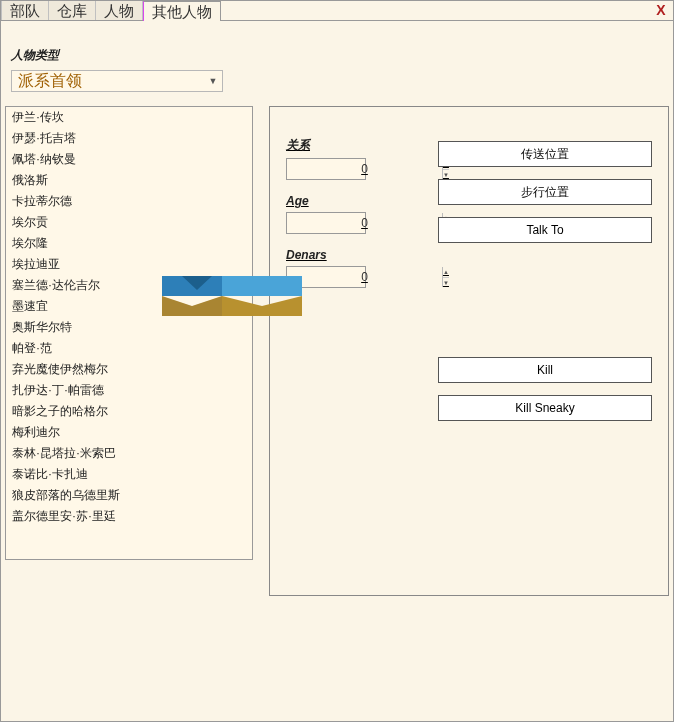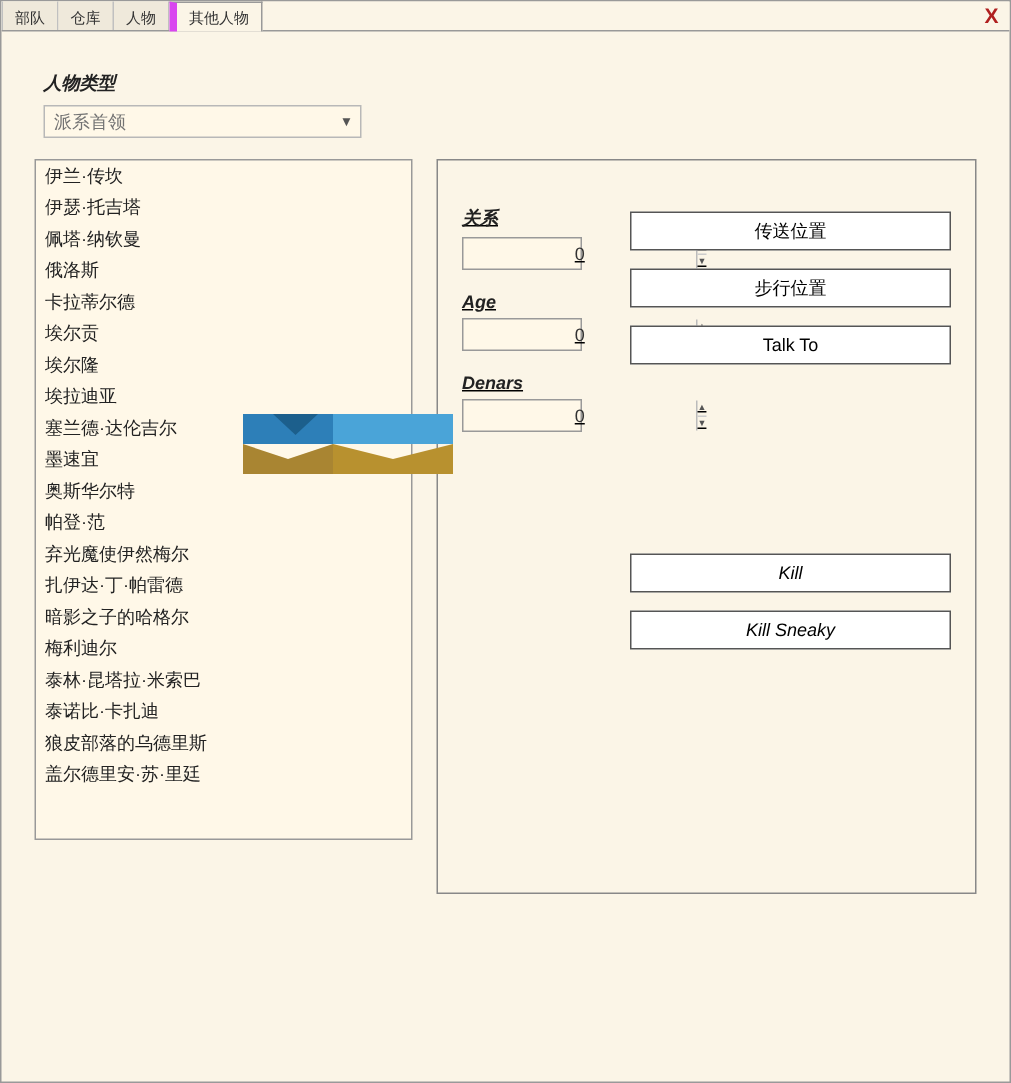--- a/index.html
+++ b/index.html
@@ -25,33 +25,33 @@
   .tabs {
     height: 20px;
     display: flex;
     align-items: stretch;
     border-bottom: 1px solid #999;
     position: relative;
     background: #fbf5e7;
   }
   .tab {
     padding: 2px 8px 0 8px;
-    font-size: 10px;
+    font-size: 15px;
     color: #333;
     border-right: 1px solid #c0c0c0;
     background: #efe9db;
     display: flex;
     align-items: center;
     cursor: pointer;
   }
   .tab:first-child { border-left: 1px solid #c0c0c0; }
   .tab.active {
     background: #fbf5e7;
     border-right: 1px solid #999;
-    border-left: 5px solid #d946ef;
+    border-left: 1px solid #d946ef;
     border-top: 1px solid #999;
     margin-bottom: -1px;
     padding-bottom: 1px;
     text-align: right;
   }
   .close-btn {
     position: absolute;
     right: 2px;
     top: 0;
     width: 20px;
@@ -60,21 +60,21 @@
     align-items: center;
     justify-content: center;
     color: #b02020;
     font-size: 14px;
     font-weight: bold;
     cursor: pointer;
     font-family: Arial, sans-serif;
   }
   .content {
     flex: 1;
-    padding: 12px 22px;
+    padding: 12px 4px;
   }
   .section-title {
     font-style: italic;
     font-weight: bold;
     font-size: 12px;
     margin: 14px 0 6px 6px;
     color: #222;
   }
   .dropdown {
     width: 212px;
@@ -83,36 +83,36 @@
     background: #fff8e8;
     display: flex;
     align-items: center;
     margin: 4px 0 14px 6px;
     position: relative;
     cursor: pointer;
   }
   .dropdown span {
     flex: 1;
     padding-left: 6px;
-    font-size: 12px;
-    color: #737373;
+    font-size: 16px;
+    color: #a16207;
   }
   .dropdown .arrow {
     width: 18px;
     text-align: center;
     color: #555;
     font-size: 9px;
   }
   .columns {
     display: flex;
     gap: 16px;
     margin-left: 0;
   }
   .listbox {
-    width: 268px;
+    width: 248px;
     height: 454px;
     border: 1px solid #999;
     background: #fff8e8;
     overflow-y: scroll;
     position: relative;
   }
   .listbox::-webkit-scrollbar { width: 16px; }
   .listbox::-webkit-scrollbar-track { background: #efefef; border-left: 1px solid #ccc; }
   .listbox::-webkit-scrollbar-thumb { background: #cfcfcf; border: 1px solid #bbb; }
   .listbox .item {
@@ -183,23 +183,22 @@
     background: #fff;
     display: flex;
     align-items: center;
     justify-content: center;
     font-size: 12px;
     color: #000;
     cursor: pointer;
   }
   .btngroup2 {
     position: absolute;
-    top: 256px;
+    top: 244px;
     right: 16px;
-    font-style: italic;
   }
   
   .overlay-badge {
     position: absolute;
     left: 162px;
     top: 276px;
     width: 140px;
     height: 40px;
     pointer-events: none;
   }

